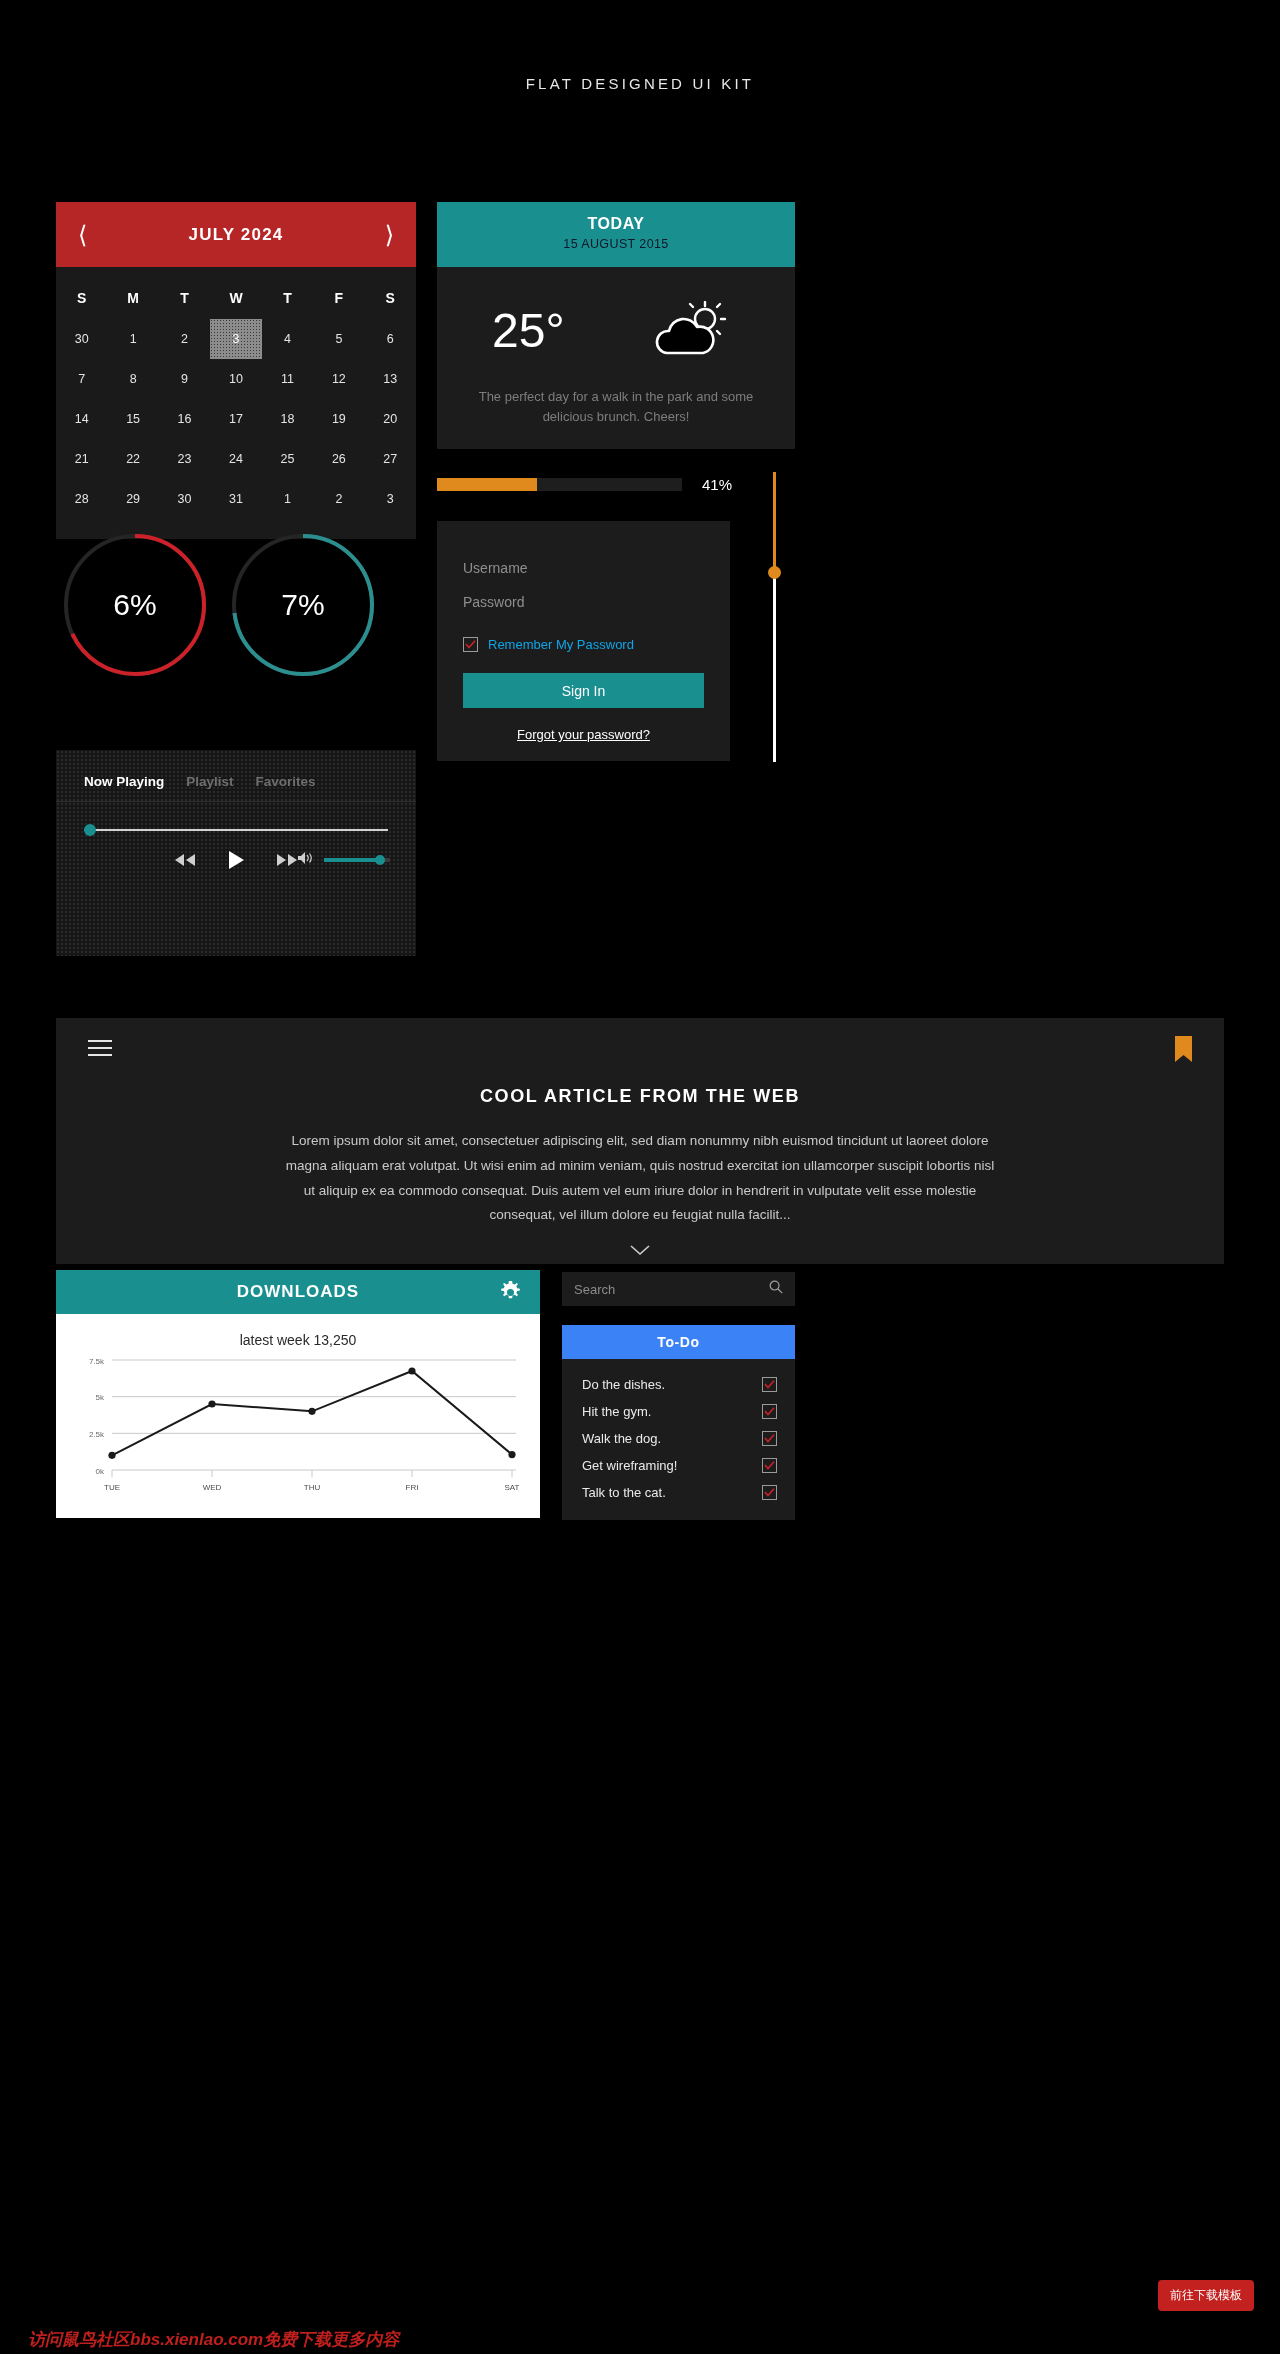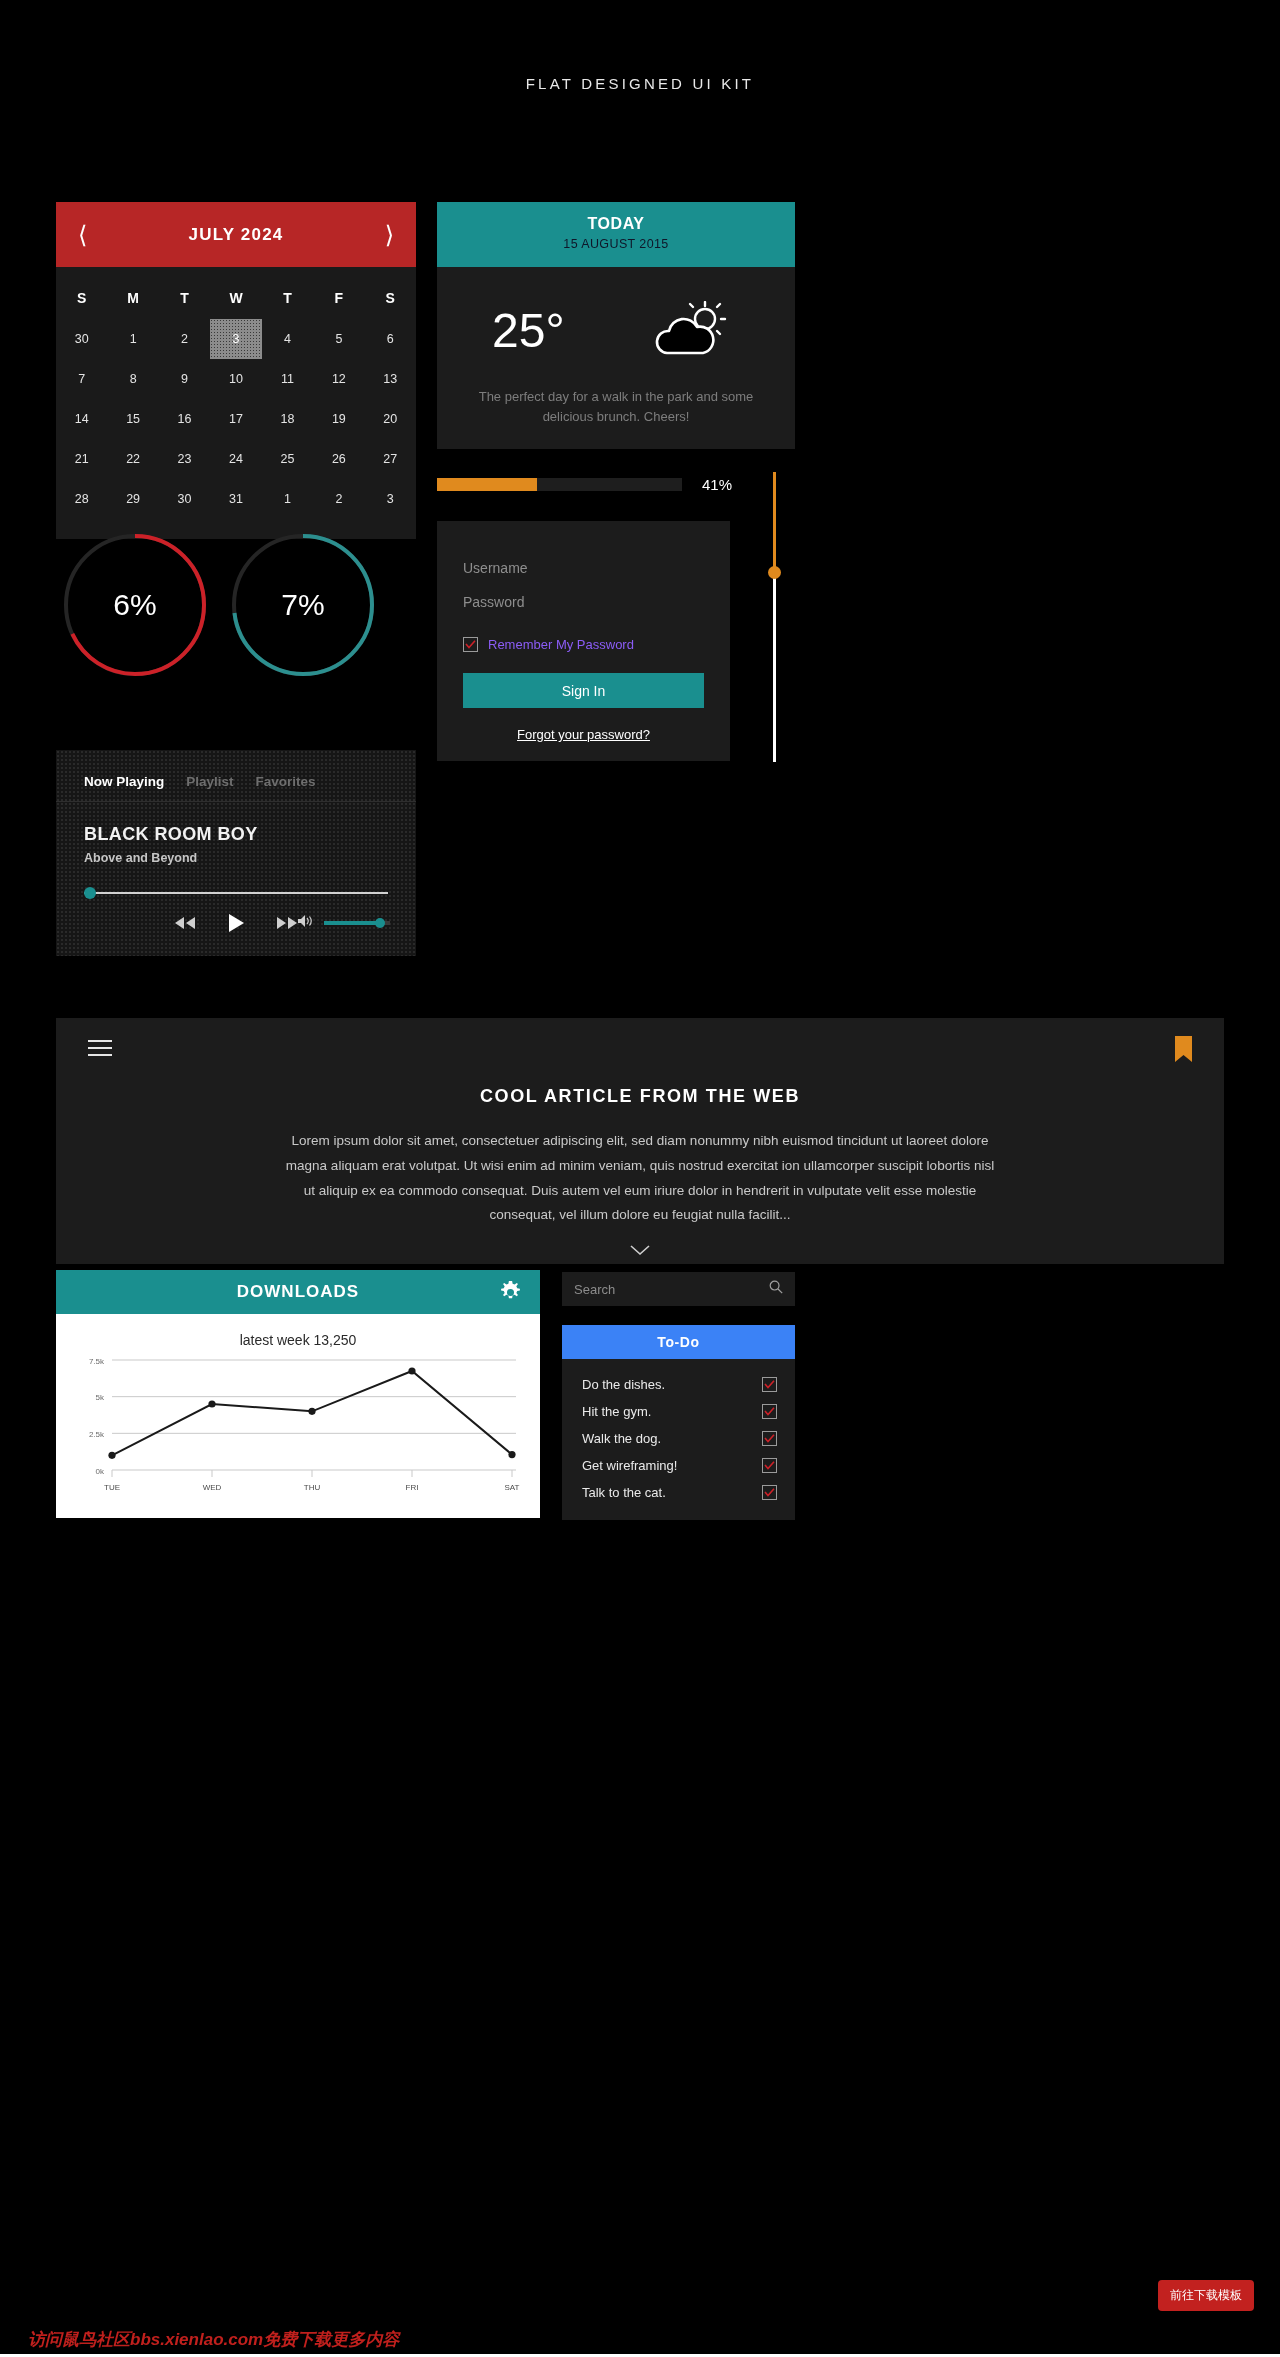--- a/index.html
+++ b/index.html
@@ -149,21 +149,21 @@
     outline: none;
   }
   .login-field::placeholder { color: #8e8e8e; }
   .remember { display: flex; align-items: center; gap: 10px; margin-top: 18px; }
   .chk {
     width: 15px; height: 15px; border: 1px solid #9a9a9a;
     display: flex; align-items: center; justify-content: center;
     cursor: pointer;
   }
   .chk svg { display: block; }
-  .remember-label { font-size: 13px; color: #8b5cf6; }
+  .remember-label { font-size: 13px; color: #0ea5e9; }
   .signin {
     margin-top: 21px; width: 100%; height: 35px; background: #1a8f8f;
     border: none; color: #ffffff; font-size: 14px; cursor: pointer;
     font-family: "Liberation Sans", sans-serif;
   }
   .forgot {
     display: block; text-align: center; margin-top: 19px; font-size: 13px;
     color: #ffffff; text-decoration: underline; cursor: pointer;
   }
 
@@ -322,24 +322,20 @@
       <div class="ring-label">7%</div>
     </div>
   </div>
 
   <div class="player">
     <div class="player-tabs" id="player-tabs">
         <div class="ptab active">Now Playing</div>
         <div class="ptab">Playlist</div>
         <div class="ptab">Favorites</div>
       </div>
-    <div class="track">
-      <div class="track-title">BLACK ROOM BOY</div>
-      <div class="track-artist">Above and Beyond</div>
-    </div>
     <div class="scrub">
       <div class="scrub-rail"></div>
       <div class="scrub-knob"></div>
     </div>
     <div class="controls">
       <div class="ctl">
         <svg width="22" height="12" viewBox="0 0 22 12">
             <polygon points="10,0 10,12 1,6" fill="#cfcfcf"></polygon>
             <polygon points="21,0 21,12 12,6" fill="#cfcfcf"></polygon>
           </svg>

